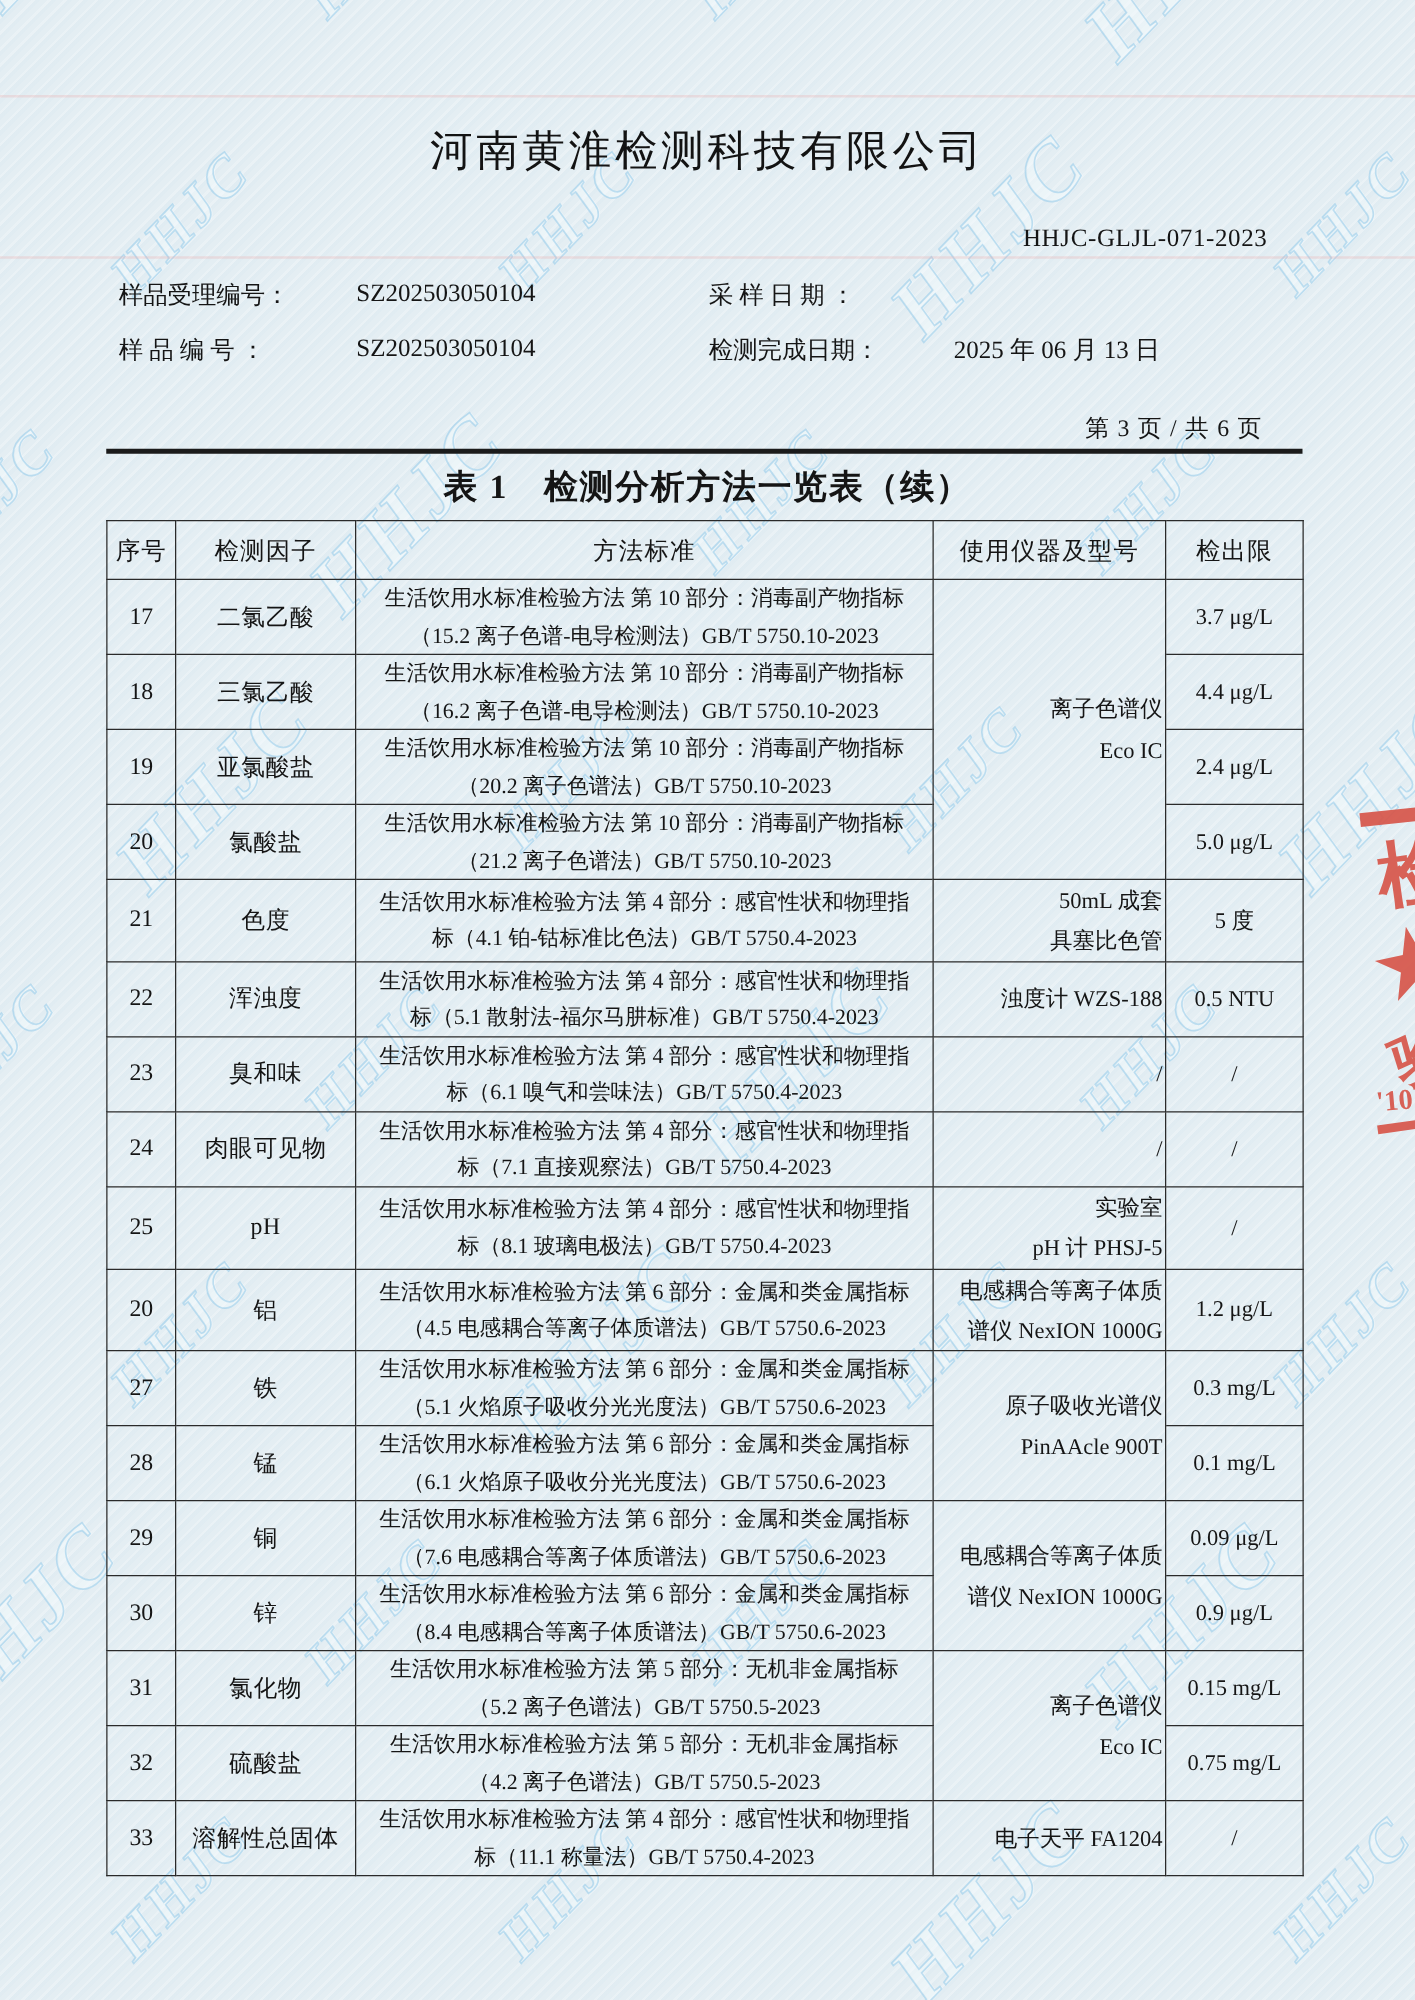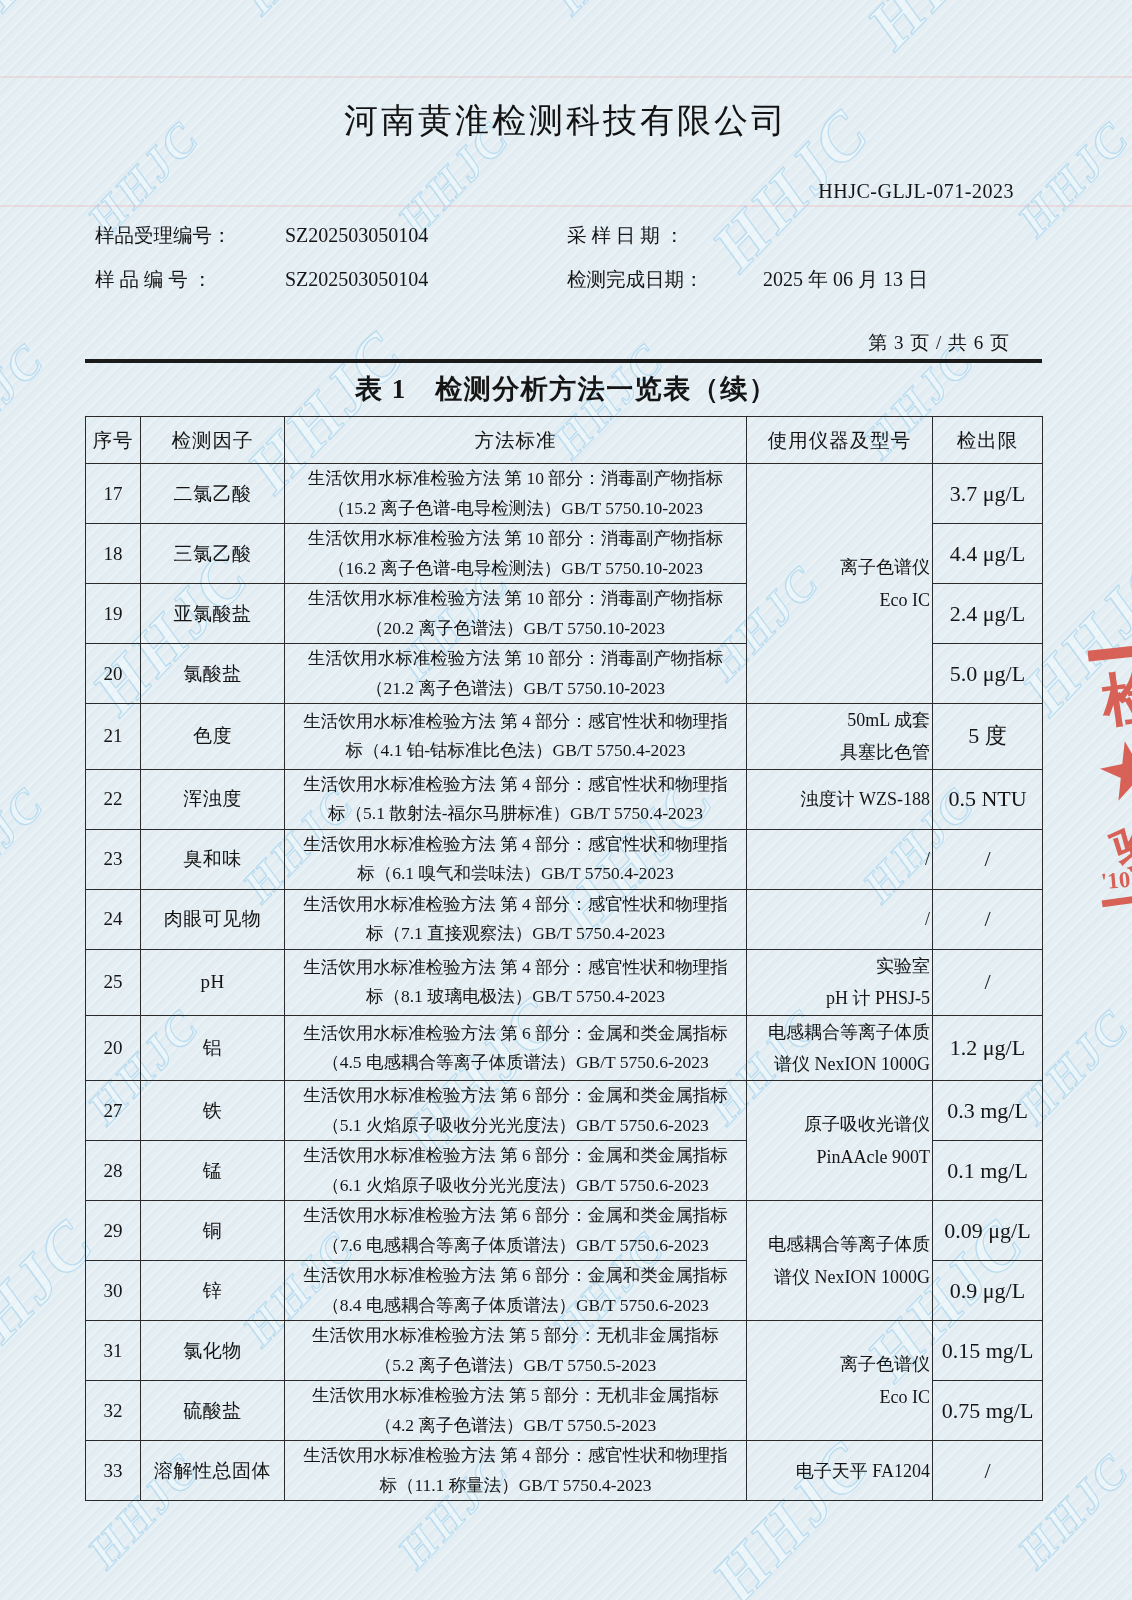--- a/index.html
+++ b/index.html
@@ -69,21 +69,21 @@
   table.methods tbody tr{height:60px;}
   th{font-weight:normal;font-size:19.5px;letter-spacing:1px;}
   .col-no{width:55px;} .col-factor{width:144px;} .col-method{width:462px;}
   .col-instr{width:186px;} .col-limit{width:110px;}
   td.c-no{font-size:19px;}
   td.c-factor{font-size:19px;letter-spacing:0.5px;}
   td.c-method{font-size:17.5px;}
   td.c-method div{line-height:1.68;white-space:nowrap;}
   td.c-instr{font-size:18px;}
   td.c-instr div{line-height:1.8;white-space:nowrap;text-align:right;}
-  td.c-limit{font-size:22px;}
+  td.c-limit{font-size:18px;}
 
   
   .stamp{position:absolute;top:636px;right:0;width:90px;height:270px;z-index:3;color:#d7564a;opacity:0.92;}
   .stamp-bar{position:absolute;top:12px;right:-6px;width:50px;height:11px;background:#d7564a;transform:rotate(-6deg);}
   .stamp-c1{position:absolute;top:24px;right:-28px;font-size:58px;font-weight:bold;transform:rotate(-8deg);}
   .stamp-star{position:absolute;top:96px;right:-34px;font-size:78px;transform:rotate(-12deg);line-height:1;}
   .stamp-c2{position:absolute;top:176px;right:-30px;font-size:48px;font-weight:bold;transform:rotate(-24deg);}
   .stamp-year{position:absolute;top:232px;right:2px;font-size:23px;font-weight:bold;transform:rotate(-5deg);}
   .stamp-tail{position:absolute;top:262px;right:-4px;width:34px;height:7px;background:#d7564a;transform:rotate(-8deg);}
 </style>

